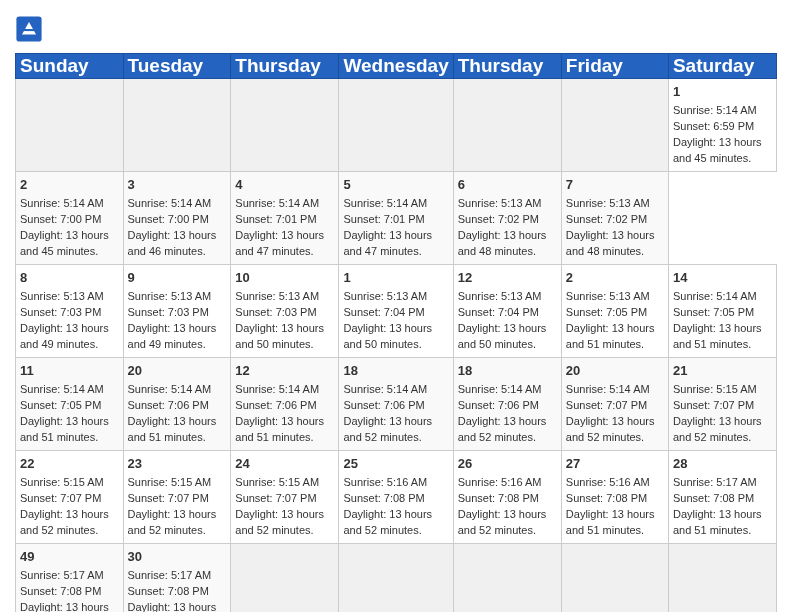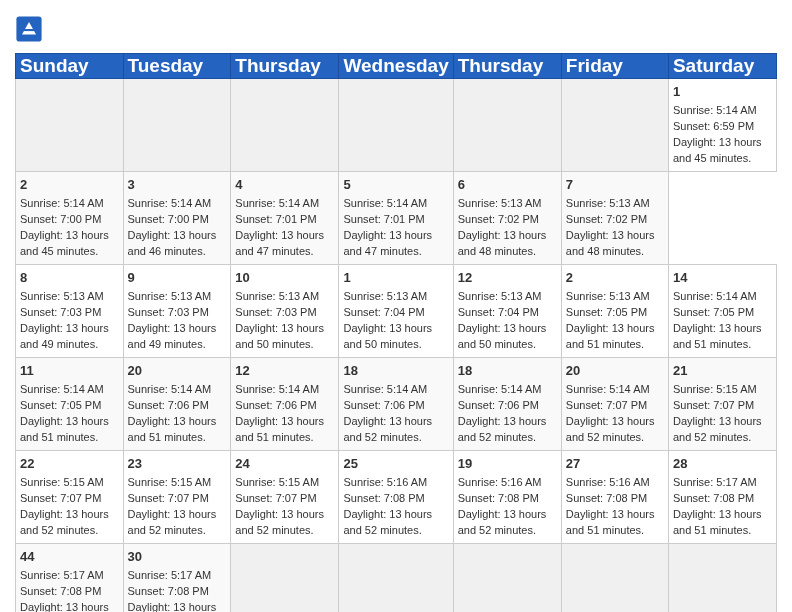--- a/index.html
+++ b/index.html
@@ -155,26 +155,26 @@
         <td><span class="day-num">18</span><span class="day-info">Sunrise: 5:14 AM<br>Sunset: 7:06 PM<br>Daylight: 13 hours and 52 minutes.</span></td>
         <td><span class="day-num">18</span><span class="day-info">Sunrise: 5:14 AM<br>Sunset: 7:06 PM<br>Daylight: 13 hours and 52 minutes.</span></td>
         <td><span class="day-num">20</span><span class="day-info">Sunrise: 5:14 AM<br>Sunset: 7:07 PM<br>Daylight: 13 hours and 52 minutes.</span></td>
         <td><span class="day-num">21</span><span class="day-info">Sunrise: 5:15 AM<br>Sunset: 7:07 PM<br>Daylight: 13 hours and 52 minutes.</span></td>
       </tr>
       <tr>
         <td><span class="day-num">22</span><span class="day-info">Sunrise: 5:15 AM<br>Sunset: 7:07 PM<br>Daylight: 13 hours and 52 minutes.</span></td>
         <td><span class="day-num">23</span><span class="day-info">Sunrise: 5:15 AM<br>Sunset: 7:07 PM<br>Daylight: 13 hours and 52 minutes.</span></td>
         <td><span class="day-num">24</span><span class="day-info">Sunrise: 5:15 AM<br>Sunset: 7:07 PM<br>Daylight: 13 hours and 52 minutes.</span></td>
         <td><span class="day-num">25</span><span class="day-info">Sunrise: 5:16 AM<br>Sunset: 7:08 PM<br>Daylight: 13 hours and 52 minutes.</span></td>
-        <td><span class="day-num">19</span><span class="day-info">Sunrise: 5:16 AM<br>Sunset: 7:08 PM<br>Daylight: 13 hours and 52 minutes.</span></td>
+        <td><span class="day-num">26</span><span class="day-info">Sunrise: 5:16 AM<br>Sunset: 7:08 PM<br>Daylight: 13 hours and 52 minutes.</span></td>
         <td><span class="day-num">27</span><span class="day-info">Sunrise: 5:16 AM<br>Sunset: 7:08 PM<br>Daylight: 13 hours and 51 minutes.</span></td>
         <td><span class="day-num">28</span><span class="day-info">Sunrise: 5:17 AM<br>Sunset: 7:08 PM<br>Daylight: 13 hours and 51 minutes.</span></td>
       </tr>
       <tr>
-        <td><span class="day-num">44</span><span class="day-info">Sunrise: 5:17 AM<br>Sunset: 7:08 PM<br>Daylight: 13 hours and 51 minutes.</span></td>
+        <td><span class="day-num">49</span><span class="day-info">Sunrise: 5:17 AM<br>Sunset: 7:08 PM<br>Daylight: 13 hours and 51 minutes.</span></td>
         <td><span class="day-num">30</span><span class="day-info">Sunrise: 5:17 AM<br>Sunset: 7:08 PM<br>Daylight: 13 hours and 50 minutes.</span></td>
         <td class="empty"></td>
         <td class="empty"></td>
         <td class="empty"></td>
         <td class="empty"></td>
         <td class="empty"></td>
       </tr>
     </tbody>
 </table>
 

